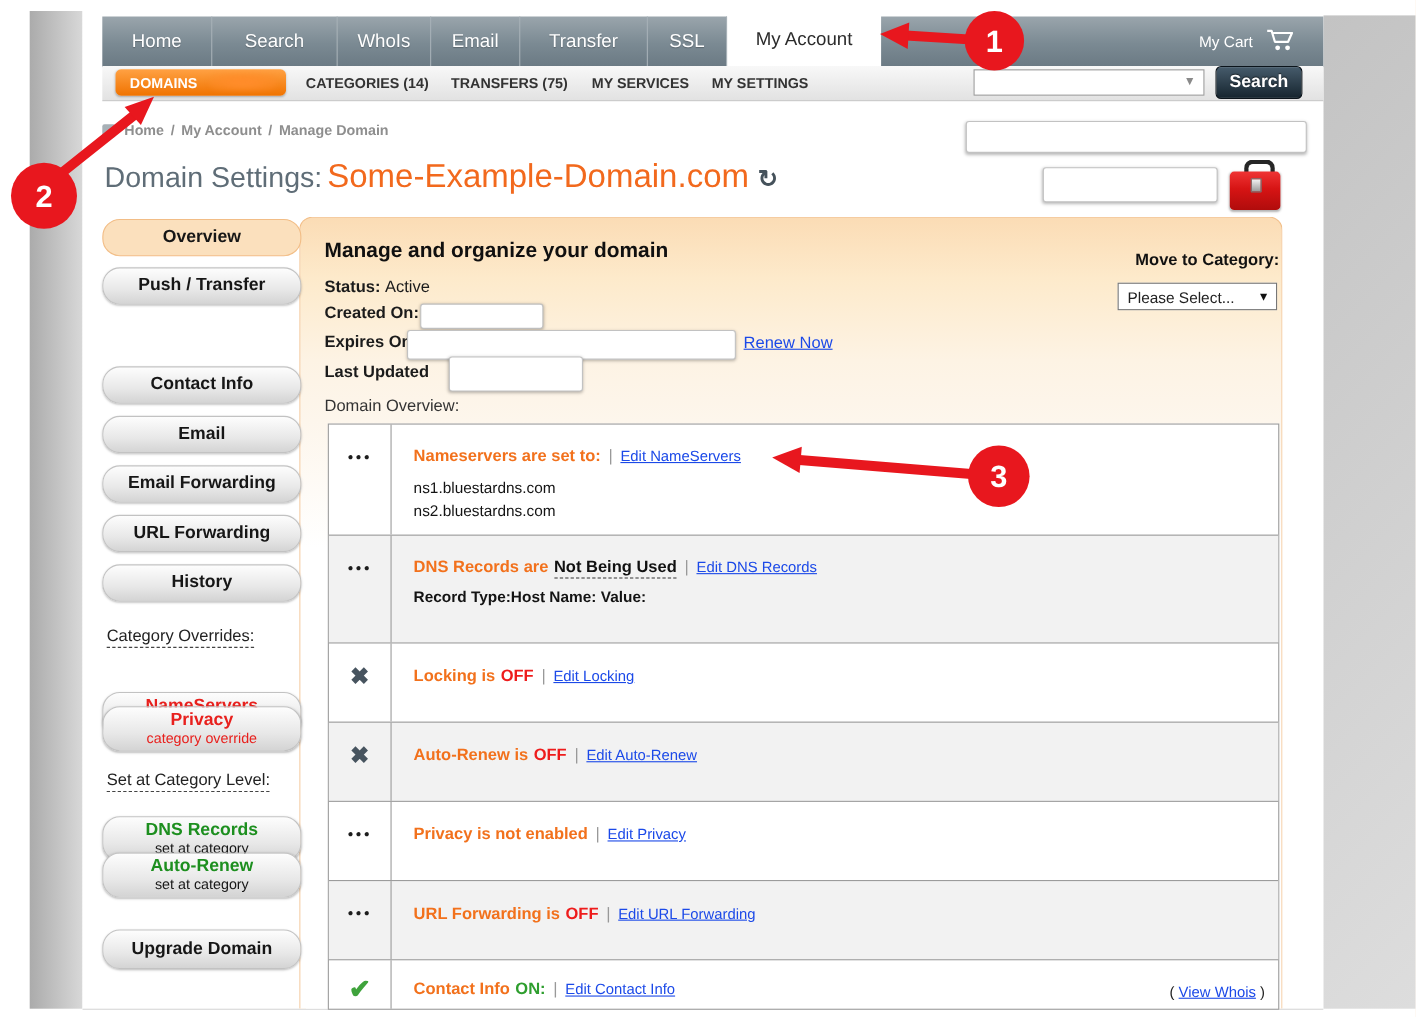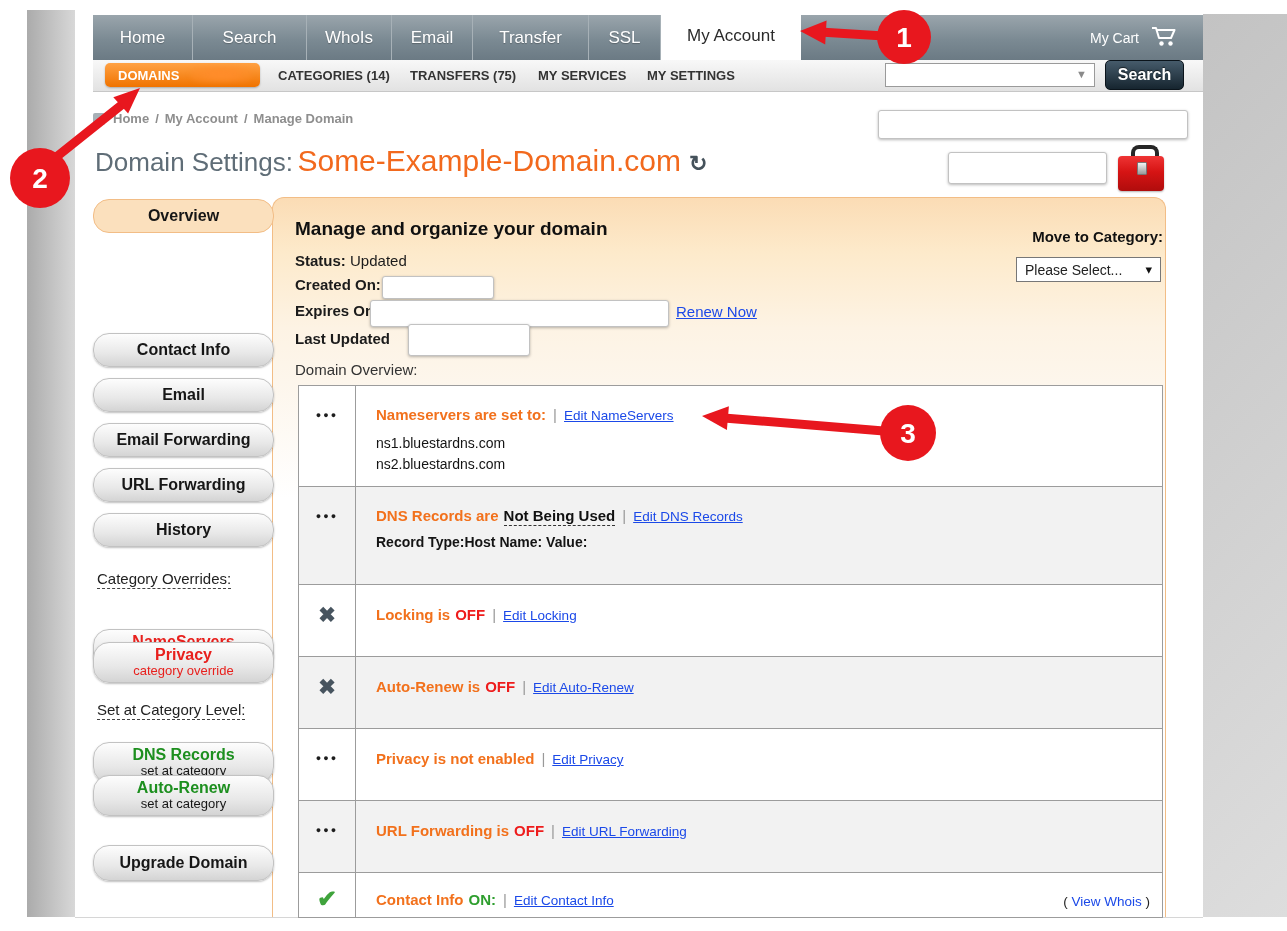--- a/index.html
+++ b/index.html
@@ -111,21 +111,21 @@
   .rt{color:#f2711c;font-weight:bold;font-size:15px;}
   .st{font-weight:bold;font-size:15px;margin-left:5px;}
   .st.red{color:#ee1c1c;}
   .st.green{color:#2e9e2e;}
   .st.dashed{color:#111;border-bottom:1px dashed #333;padding-bottom:1px;text-align:center;}
   .pipe{color:#999;margin:0 7px;font-size:15px;}
   .elink{color:#1b49e8;text-decoration:underline;font-size:13.5px;cursor:pointer;text-align:center;}
   .rlines{margin-top:9px;font-size:14px;color:#141414;line-height:21px;}
   .rlines.bold{font-weight:bold;margin-top:7px;}
   .rightlink{position:absolute;right:12px;top:21px;font-size:13.5px;color:#222;}
-  .rightlink a{color:#1b49e8;cursor:pointer;}
+  .rightlink a{color:#1b49e8;text-decoration:underline;cursor:pointer;}
 
   .overlay{position:absolute;left:0;top:0;width:1287px;height:931px;pointer-events:none;z-index:60;}
 </style>
 </head>
 <body>
 
 <div class="abs band-left"></div>
 <div class="abs band-right"></div>
 
 <div class="abs page">
@@ -187,20 +187,23 @@
   <div class="titlebar">
     <span class="title-prefix">Domain Settings:</span>
     <span class="title-domain">Some-Example-Domain.com</span><span class="refresh">↻</span>
   </div>
 
   <div class="panel"></div>
 
   <div class="sbtn active" style="top:189px;height:34px;">
       <span>Overview</span>
     </div>
+  <div class="sbtn" style="top:233px;height:34px;">
+      <span>Push / Transfer</span>
+    </div>
   <div class="sbtn" style="top:323px;height:34px;">
       <span>Contact Info</span>
     </div>
   <div class="sbtn" style="top:368px;height:34px;">
       <span>Email</span>
     </div>
   <div class="sbtn" style="top:413px;height:34px;">
       <span>Email Forwarding</span>
     </div>
   <div class="sbtn" style="top:503px;height:34px;">
@@ -231,21 +234,21 @@
     <span class="green">Auto-Renew</span>
     <span class="sub">set at category</span>
   </div>
 
   <div class="sbtn" style="top:835px;height:36px;">
       <span>Upgrade Domain</span>
     </div>
 
   <div class="mhead">Manage and organize your domain</div>
   <div class="iline" style="top:242px;">
-    <b>Status:</b>&nbsp;<span>Updated</span>
+    <b>Status:</b>&nbsp;<span>Active</span>
   </div>
   <div class="iline" style="top:266px;text-align:right;"><b>Created On:</b></div>
   <div class="iline" style="top:292px;"><b>Expires On</b></div>
   <div class="iline" style="top:320px;"><b>Last Updated</b></div>
   <div class="renew">Renew Now</div>
 
   <div class="redact" style="left:307px;top:266px;width:110px;height:21px;"></div>
   <div class="dash-hint" style="top:290px;"></div>
   <div class="redact" style="left:295px;top:290px;width:297px;height:25px;"></div>
   <div class="redact" style="left:333px;top:314px;width:120px;height:30px;"></div>

